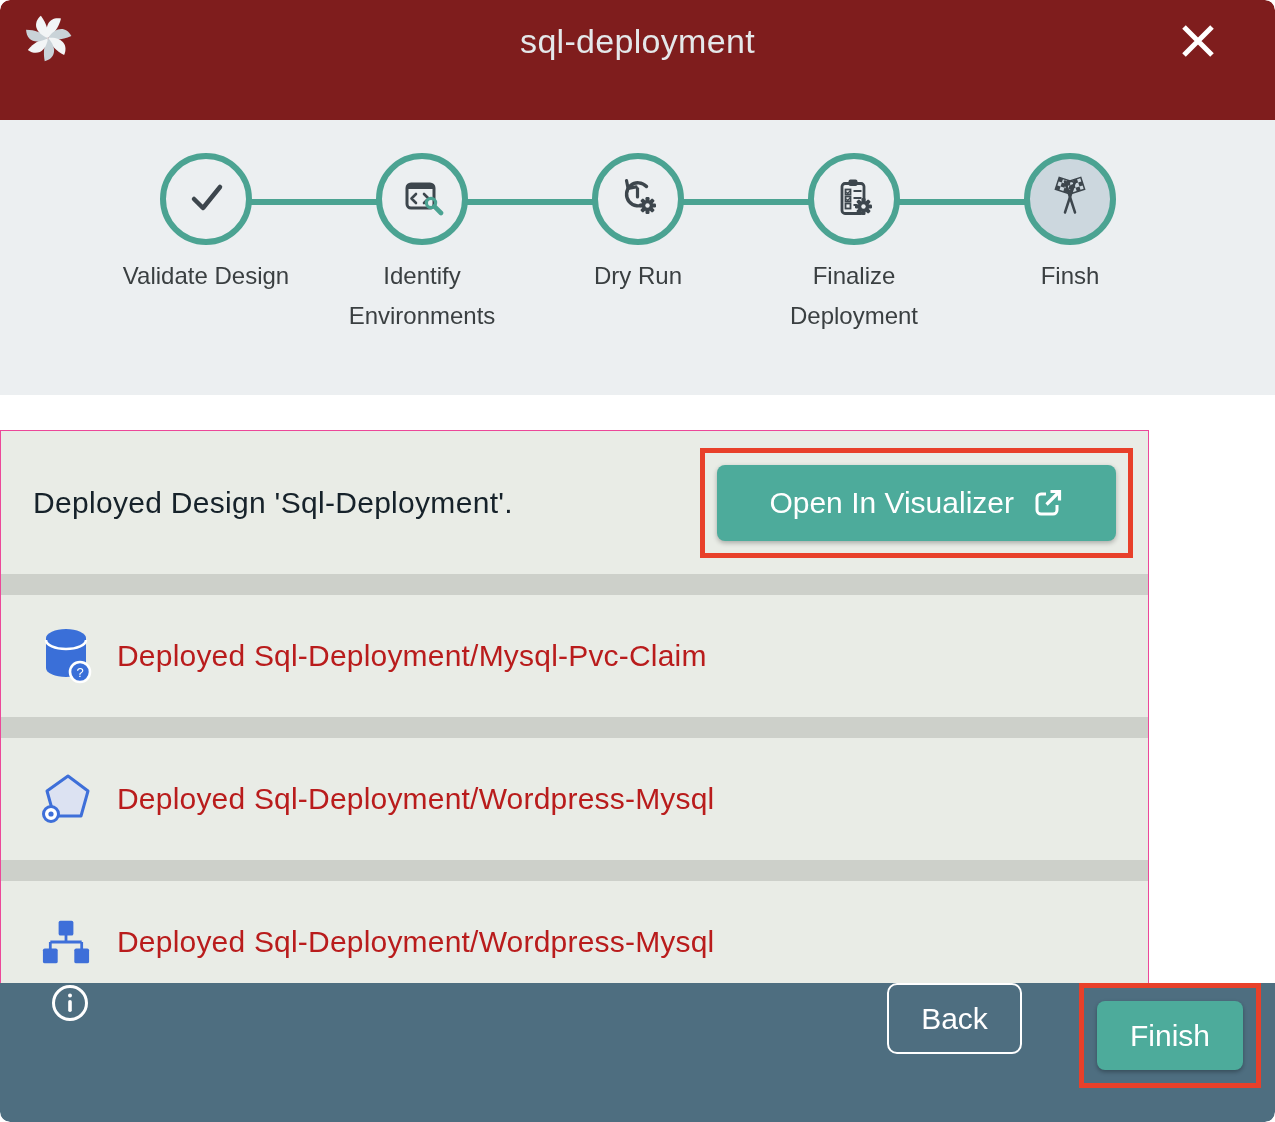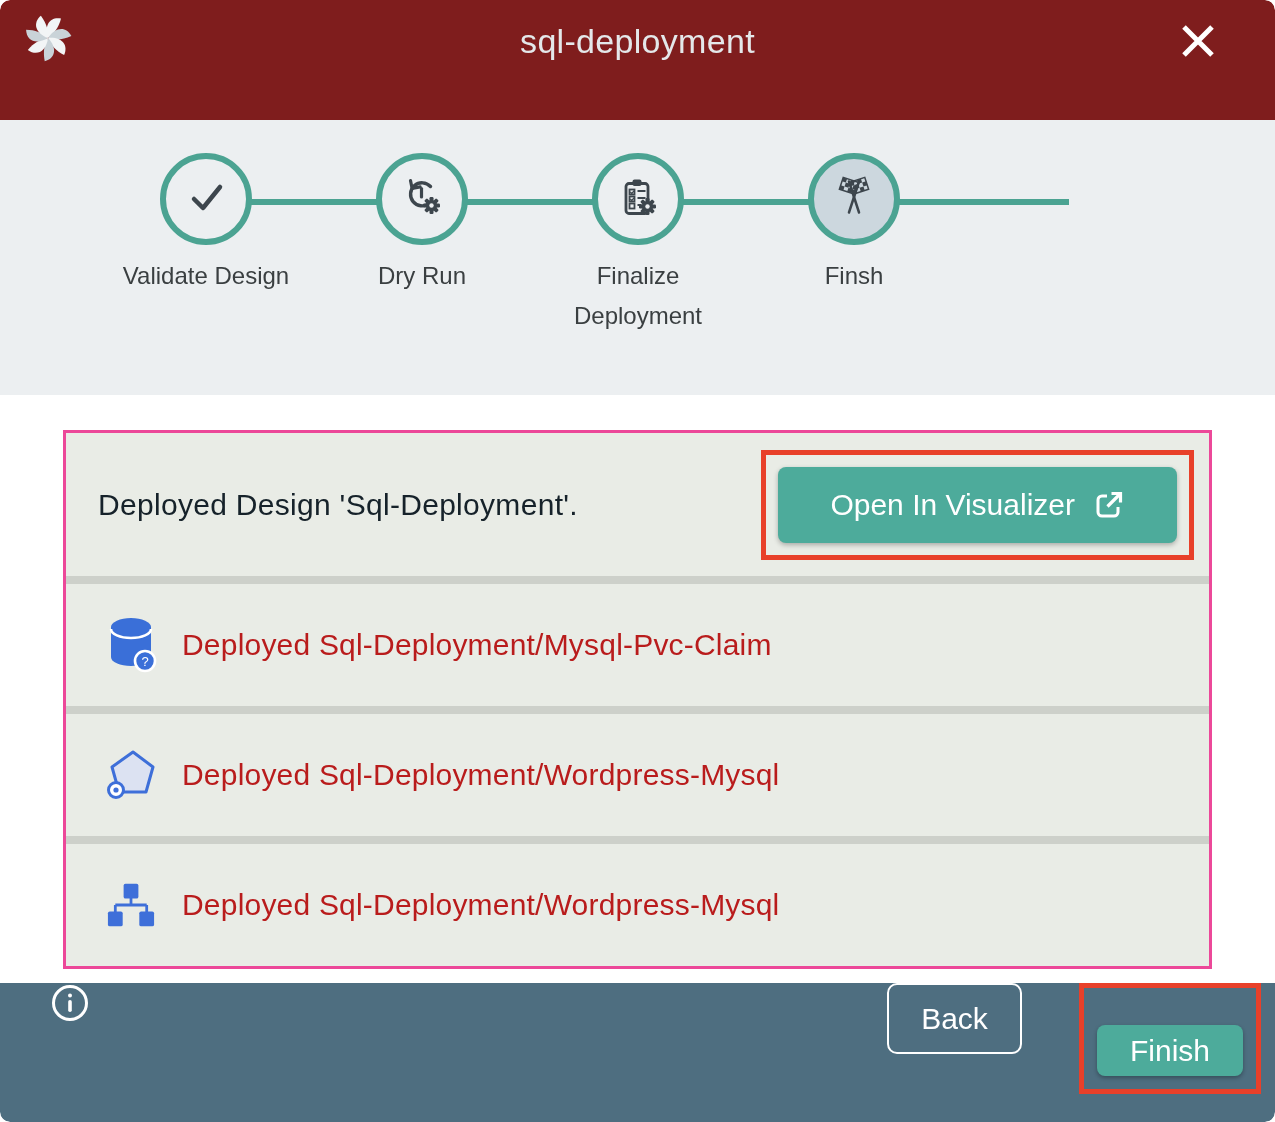--- a/index.html
+++ b/index.html
@@ -17,43 +17,43 @@
   .stepper-track { position:absolute; left:206px; right:206px; top:79px; height:6px; background:#4ba392; }
   .steps { position:relative; display:flex; margin-left:98px; width:1080px; padding-top:33px; }
   .step { width:216px; display:flex; flex-direction:column; align-items:center; }
   .step-circle { width:92px; height:92px; border:6px solid #4ba392; border-radius:50%; background:#eceff1;
                  display:flex; align-items:center; justify-content:center; position:relative; z-index:1; }
   .step-circle.active { background:#ccd7de; }
   .step-label { margin-top:11px; font-size:24px; color:#3a3f41; text-align:center; line-height:1.65; }
 
   
   .main { height:588px; background:#ffffff; padding-top:35px; }
-  .result-list { margin-left:63px; width:1149px; background:#cdd0ca; display:flex; flex-direction:column; gap:8px;
-                 border:3px solid #ec4899; }
+  .result-list { width:1149px; background:#cdd0ca; display:flex; flex-direction:column; gap:21px;
+                 border:1px solid #ec4899; }
   .summary-row { height:143px; background:#e9ece6; display:flex; align-items:center; justify-content:space-between;
                  padding-left:32px; padding-right:15px; }
   .summary-text { font-size:30px; color:#16222a; letter-spacing:.3px; }
   .highlight-box { border:5px solid #e8402a; padding:12px; }
   .visualizer-btn { height:76px; padding:0 52px; background:#4dab9b; border:none; border-radius:8px; color:#ffffff;
                     font-size:30px; font-family:"Liberation Sans",sans-serif; display:flex; align-items:center; gap:18px;
                     cursor:pointer; box-shadow:0 2px 5px rgba(0,0,0,.28); }
   .result-row { height:122px; background:#e9ece6; display:flex; align-items:center; padding-left:36px; }
   .row-icon { width:58px; height:64px; display:flex; align-items:center; justify-content:center; flex:0 0 58px; }
   .row-text { margin-left:22px; font-size:30px; color:#b91c1c; letter-spacing:.2px; }
 
   
   .footer { position:relative; height:139px; background:#4e6e80; border-radius:0 0 10px 10px;
             display:flex; align-items:flex-start;gap:25px; }
   .info-btn { margin-left:50px; width:40px; height:40px; background:none; border:none; cursor:pointer; }
   .footer-spacer { flex:1; }
   .back-btn { width:135px; height:71px; background:transparent; border:2px solid #ffffff; border-radius:10px;
               color:#ffffff; font-size:30px; font-family:"Liberation Sans",sans-serif; cursor:pointer; margin-right:32px; }
   .finish-box { border:5px solid #e8402a; padding:13px; margin-right:14px; }
-  .finish-btn { width:146px; height:51px; background:#4dab9b; border:none; border-radius:8px; color:#ffffff;
-                font-size:30px; font-family:"Liberation Sans",sans-serif; cursor:pointer; box-shadow:0 2px 4px rgba(0,0,0,.3);margin-top:24px; }
+  .finish-btn { width:146px; height:69px; background:#4dab9b; border:none; border-radius:8px; color:#ffffff;
+                font-size:30px; font-family:"Liberation Sans",sans-serif; cursor:pointer; box-shadow:0 2px 4px rgba(0,0,0,.3); }
 </style>
 </head>
 <body>
 
 <div class="dialog">
 
   <div class="header">
     <span class="logo">
       <svg viewBox="0 0 48 48" width="52" height="52">
         <g>
@@ -97,20 +97,36 @@
         <div class="step-circle">
           <span>
             <svg viewBox="0 0 44 44" width="44" height="44">
               <path d="M10 24 L19 33 L36 12" stroke="#3d464d" stroke-width="4.5" fill="none" stroke-linecap="round" stroke-linejoin="round"></path>
             </svg>
           </span>
         </div>
         <div class="step-label">Validate Design</div>
       </div>
 
+      <div class="step">
+        <div class="step-circle">
+          <span>
+            <svg viewBox="0 0 44 44" width="44" height="44">
+              <rect x="7" y="9" width="27" height="24" rx="4" fill="none" stroke="#3d464d" stroke-width="3"></rect>
+              <path d="M7 14 a4 4 0 0 1 0-1 a4 4 0 0 1 4-4 h19 a4 4 0 0 1 4 4 v1 z" fill="#3d464d"></path>
+              <path d="M16 19 l-4.5 4.5 4.5 4.5 M24 19 l4.5 4.5 -4.5 4.5" stroke="#3d464d" stroke-width="2.6" fill="none" stroke-linecap="round" stroke-linejoin="round"></path>
+              <g>
+                <circle cx="31" cy="28" r="4.6" fill="none" stroke="#4ba392" stroke-width="3.2"></circle>
+                <path d="M34.4 31.4 L41 38" stroke="#4ba392" stroke-width="4.6" stroke-linecap="round"></path>
+              </g>
+            </svg>
+          </span>
+        </div>
+        <div class="step-label">Identify Environments</div>
+      </div>
 
       <div class="step">
         <div class="step-circle">
           <span>
             <svg viewBox="0 0 44 44" width="44" height="44">
               <path d="M29 28.5 A11.5 11.5 0 1 1 30.5 11.5" fill="none" stroke="#3d464d" stroke-width="3.4" stroke-linecap="round"></path>
               <path d="M10.5 5.5 l1.6 8 8-1.6" fill="none" stroke="#3d464d" stroke-width="3.2" stroke-linecap="round" stroke-linejoin="round"></path>
               <path d="M21.5 13.5 v8.5" stroke="#3d464d" stroke-width="3.2" stroke-linecap="round"></path>
               <g transform="translate(31.5,30.5)" fill="#3d464d">
                 <rect x="-2" y="-8.5" width="4" height="17" rx="1.2"></rect>

